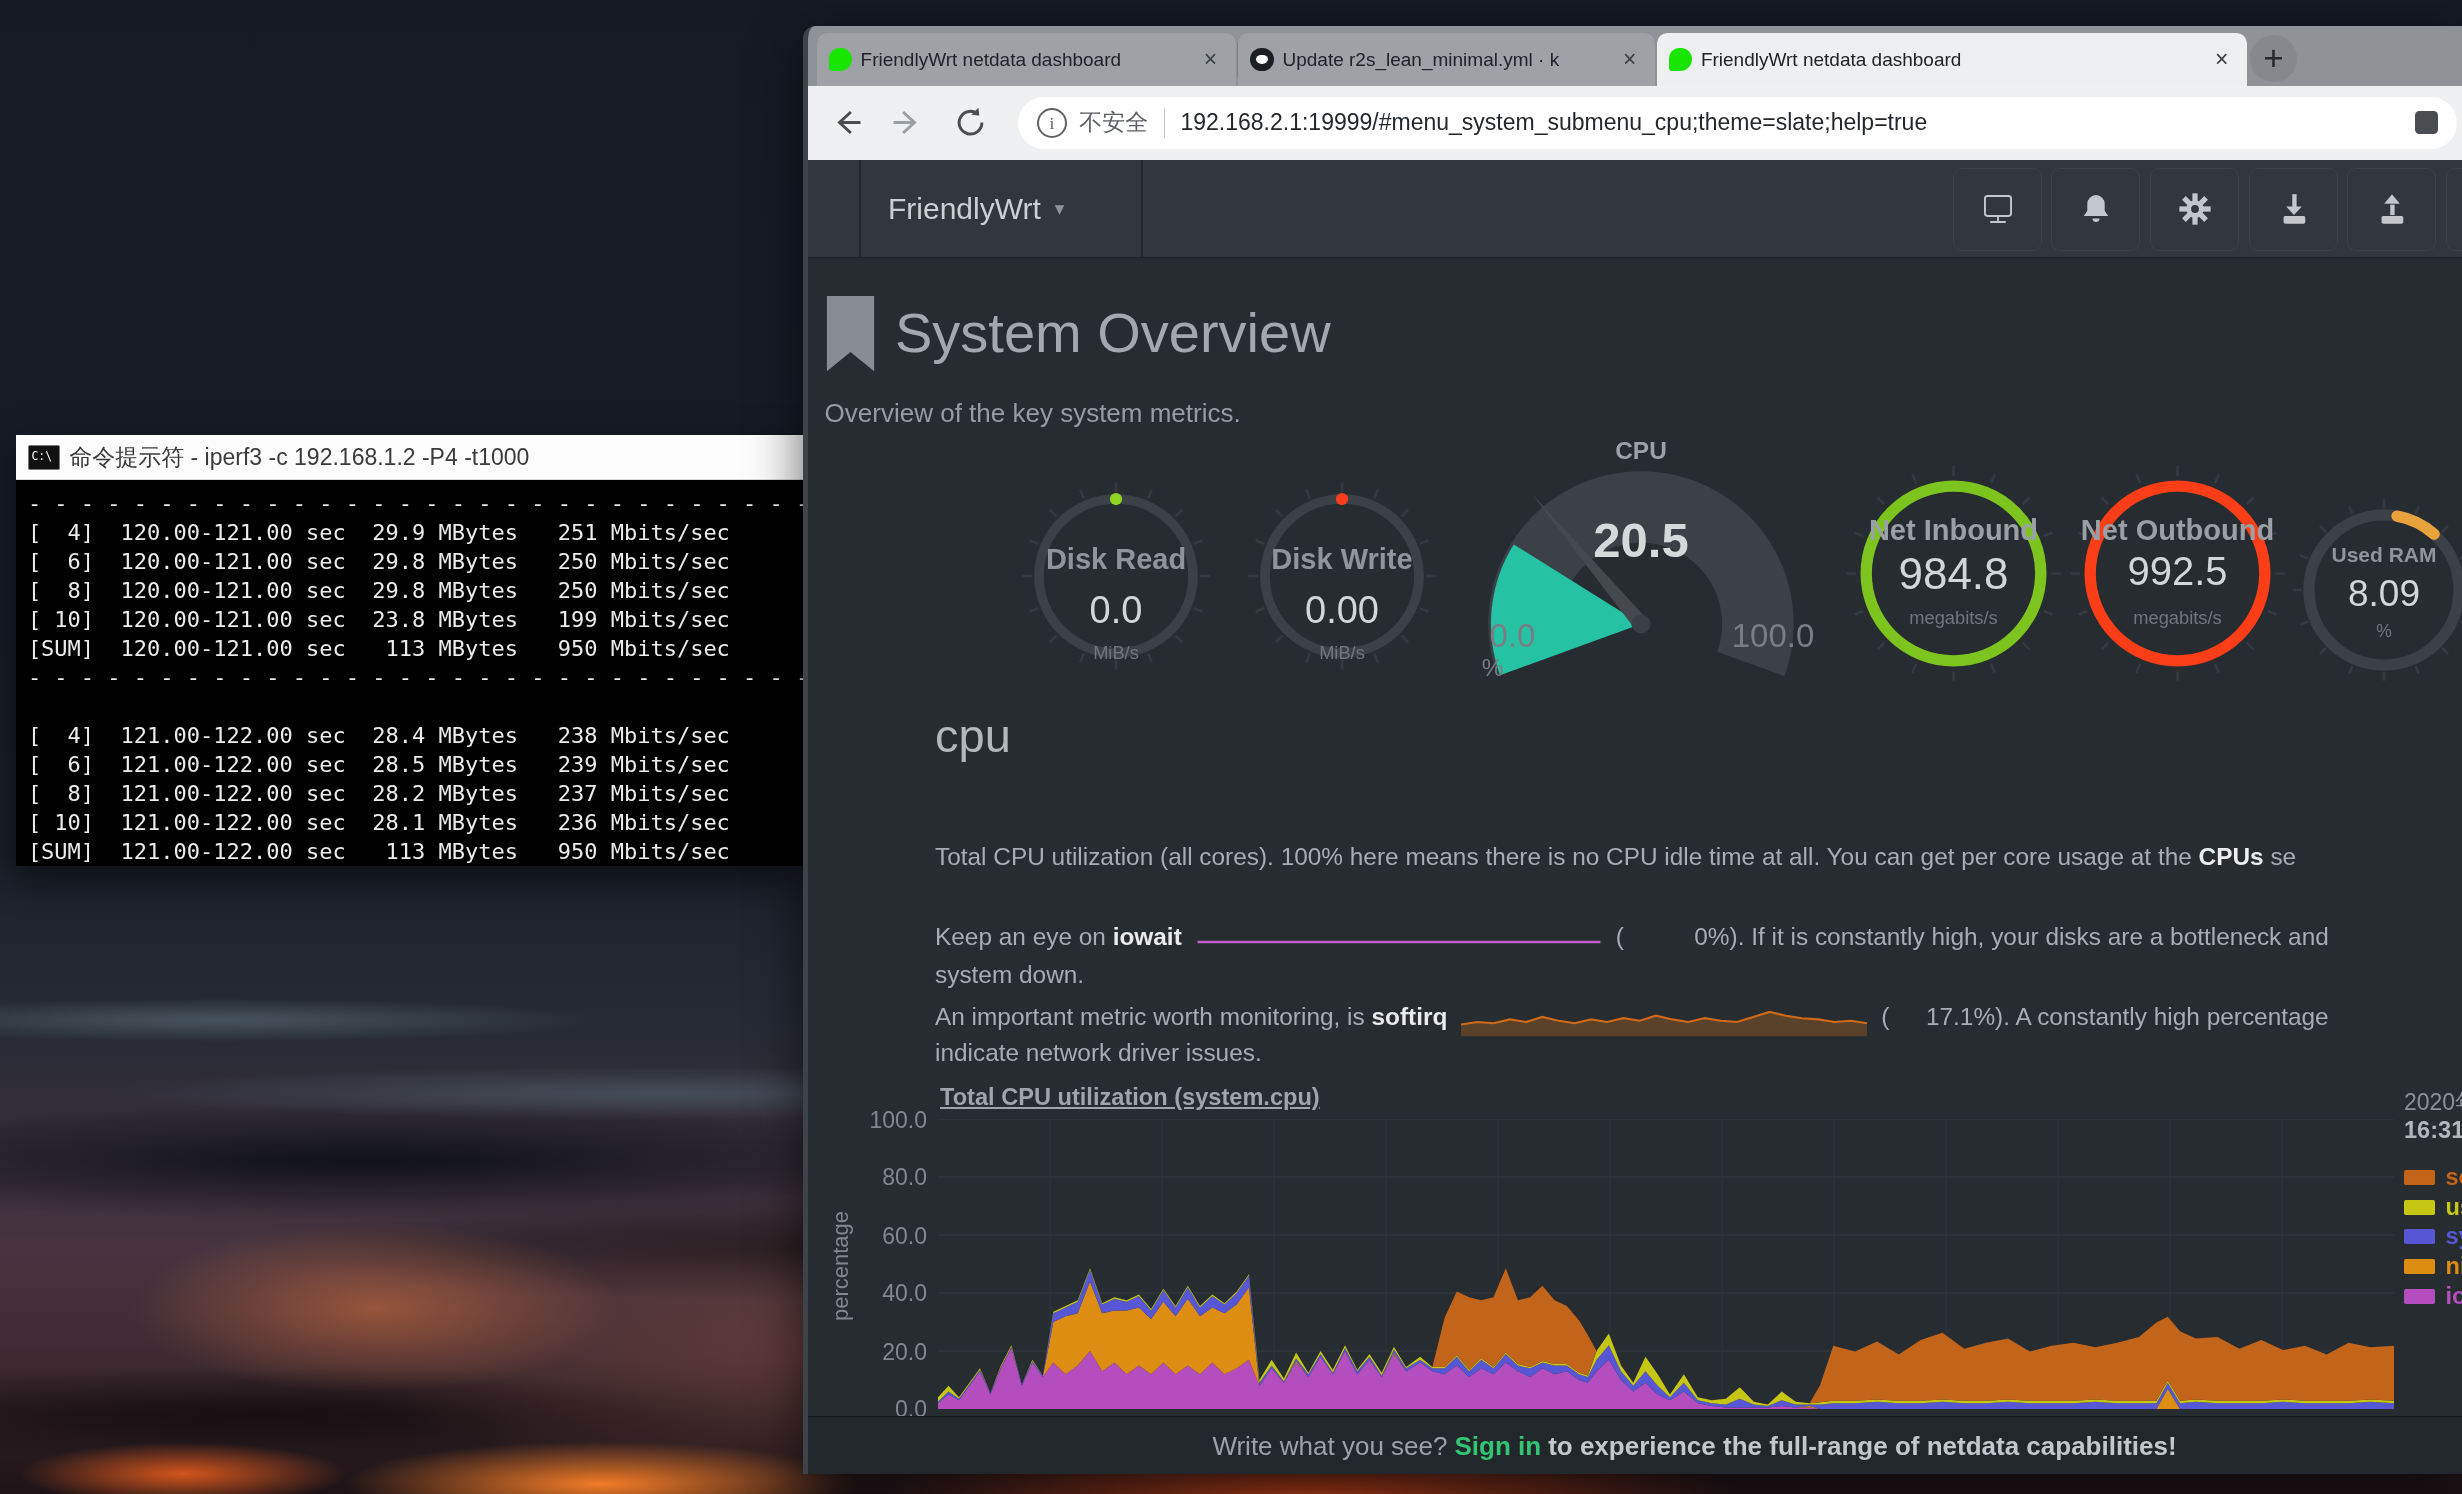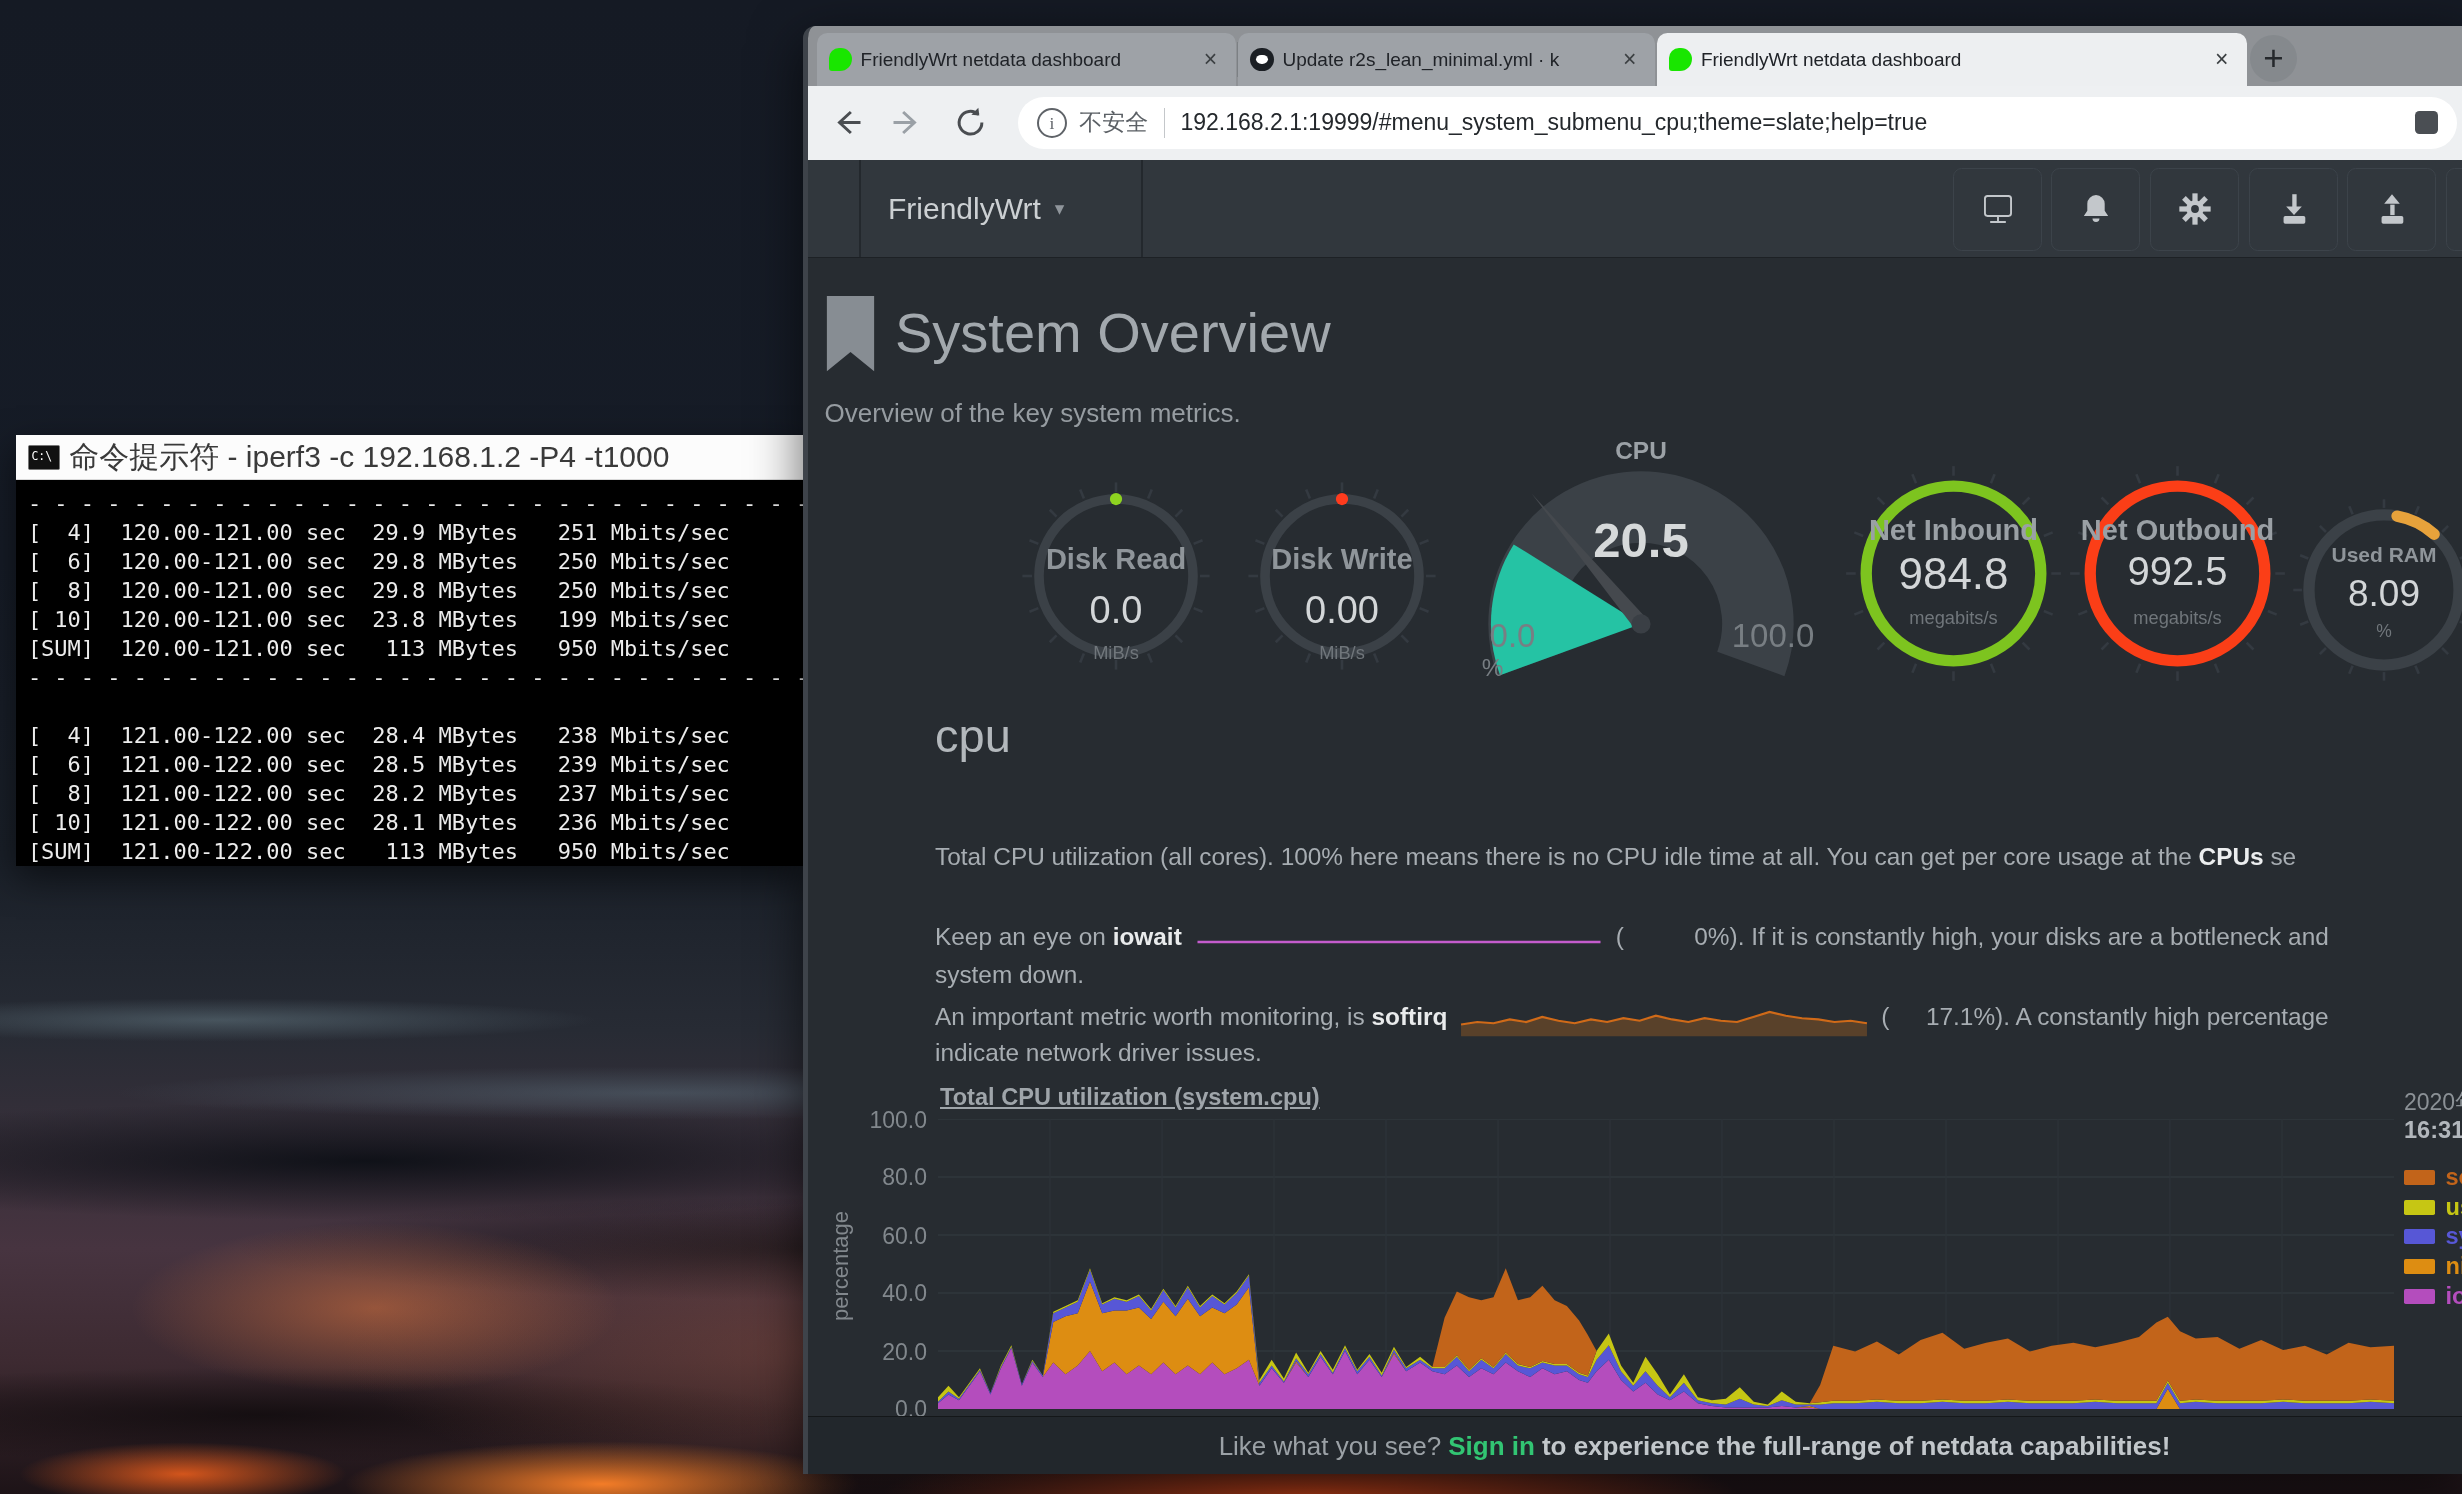--- a/index.html
+++ b/index.html
@@ -23,21 +23,21 @@
       linear-gradient(180deg,#151a24 0px,#161c27 559px,#1a2029 856px,#272b34 1030px,#473440 1249px,#3d2a31 1362px,#1d1317 1494px);}
 
   
   #terminal{left:15.7px;top:435px;width:788px;height:431px;background:#000;
             box-shadow:0 12.2px 35px rgba(0,0,0,.55);}
   #term-titlebar{left:0;top:0;right:0;height:44px;background:#fcfcfc;border-bottom:0.9px solid #d9d9d9;
                  display:flex;align-items:center;}
   #term-icon{width:28px;height:23px;background:#111;border:0.9px solid #777;margin:0 8.7px 0 12.2px;
              color:#fff;font-size:11.4px;line-height:21px;text-align:left;padding-left:2.6px;border-radius:1.7px;
              font-family:"DejaVu Sans Mono",monospace;}
-  #term-title{color:#3a3a3a;font-size:30px;white-space:nowrap;}
+  #term-title{color:#3a3a3a;font-size:23px;white-space:nowrap;}
   #term-body{left:0;top:45px;right:0;bottom:0;overflow:hidden;}
   #term-body pre{margin:0;padding:8.7px 12.2px;color:#ececec;font-family:"DejaVu Sans Mono",monospace;
                  font-size:22px;line-height:29px;white-space:pre;}
 
   
   #browser{left:803px;top:26px;width:1659px;height:1448px;border-radius:12.2px 0 0 0;overflow:hidden;
            border-left:5.2px solid #3e434a;box-shadow:0 15.7px 52px rgba(0,0,0,.6);background:#272c31;}
   #tabstrip{left:0;top:0;right:0;height:60px;background:#8f9296;}
   .tab{position:absolute;top:7px;height:53px;border-radius:10.5px 10.5px 0 0;display:flex;align-items:center;
        padding:0 12.2px;box-sizing:border-box;}
@@ -480,19 +480,19 @@
     <div class="legend-row" style="top:1095px;">
       <div class="swatch" style="background: rgb(221, 141, 18);"></div>
       <div class="legend-label" style="color: rgb(221, 141, 18);">nice</div>
     </div>
     <div class="legend-row" style="top:1125px;">
       <div class="swatch" style="background: rgb(180, 77, 189);"></div>
       <div class="legend-label" style="color: rgb(180, 77, 189);">iowait</div>
     </div>
 
     <div id="nd-footer" class="abs">
-      <span class="f-pre">Like what you see? </span>
+      <span class="f-pre">Write what you see? </span>
       <span class="f-link">Sign in</span>
       <span class="f-post"> to experience the full-range of netdata capabilities!</span>
     </div>
   </div>
 </div>
 
 
 </body></html>

